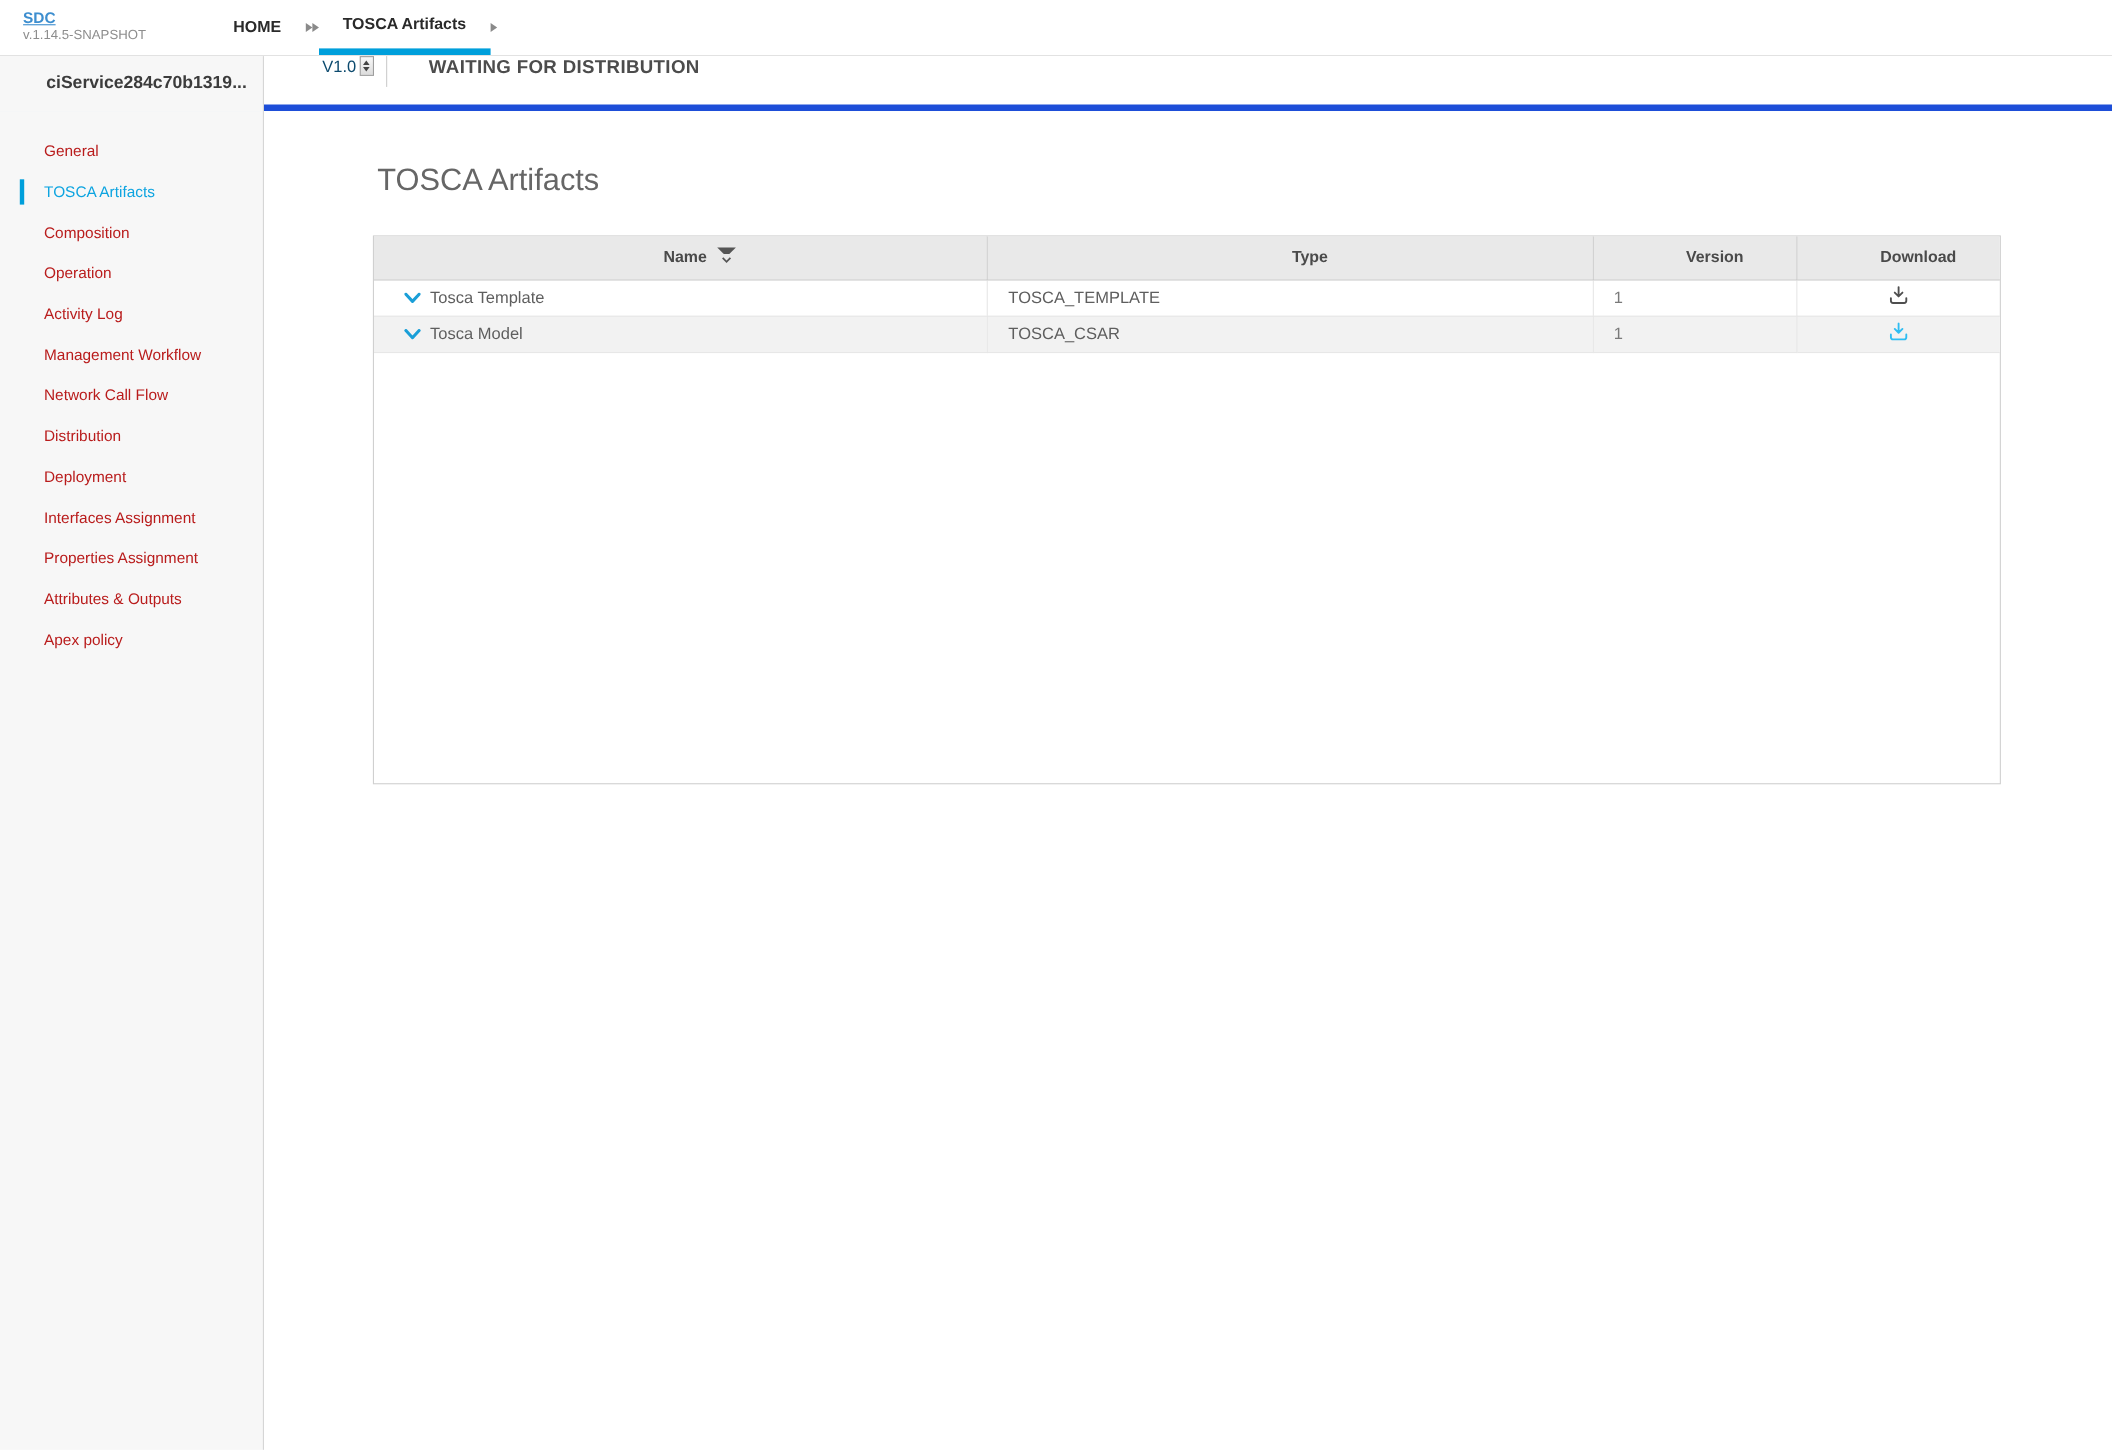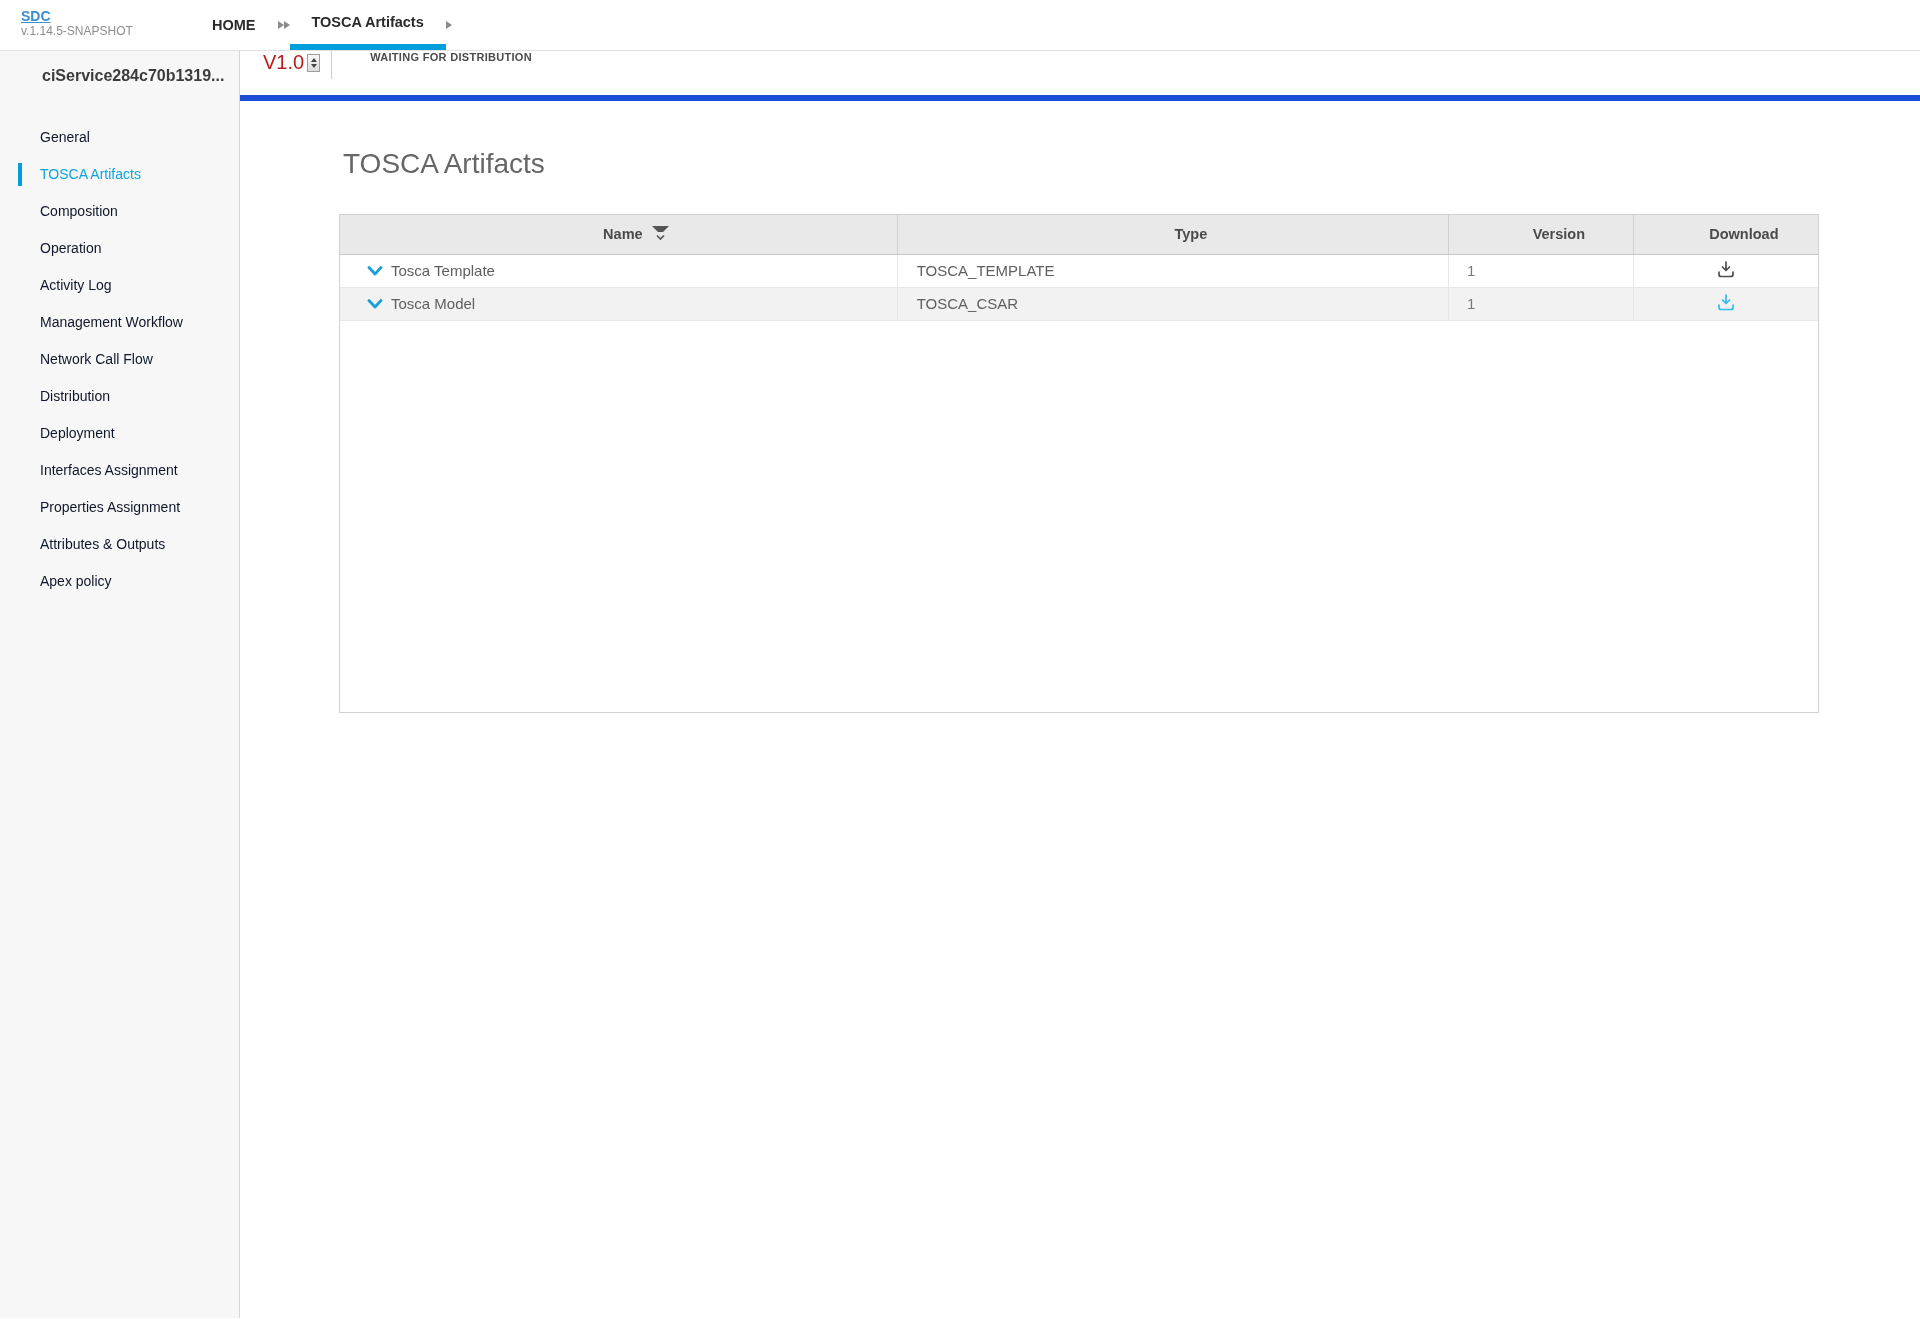--- a/index.html
+++ b/index.html
@@ -16,42 +16,42 @@
            color:#2a2a2a; cursor:pointer; white-space:nowrap; }
   .crumb.active { border-bottom:6px solid #009fdb; line-height:44px; }
   .crumb-arrow { width:0; height:0; border-left:6px solid #8a8a8a;
                  border-top:4.5px solid transparent; border-bottom:4.5px solid transparent; }
 
   
   .subheader { height:50px; border-bottom:6px solid #1d4ed8; display:flex; align-items:flex-start; background:#fff; }
   .entity { width:240px; height:50px; background:#f7f7f7; border-right:1px solid #d6d6d6;
             display:flex; align-items:center; padding-left:42px; font-size:16px; font-weight:bold;
             color:#3c3c3c; white-space:nowrap; overflow:hidden; }
-  .version { margin-left:23px; display:flex; align-items:center; font-size:20px; color:#b91c1c; cursor:pointer; }
+  .version { margin-left:53px; display:flex; align-items:center; font-size:15px; color:#0c4a6e; cursor:pointer; }
   .spinner { width:13px; height:18px; margin-left:3px; border:1px solid #9d9d9d;
              background:linear-gradient(#f8f8f8,#dcdcdc); display:flex; flex-direction:column;
              align-items:center; justify-content:center; gap:2px; cursor:pointer; }
   .spin-up { width:0; height:0; border-left:3.5px solid transparent; border-right:3.5px solid transparent;
              border-bottom:4px solid #444; }
   .spin-down { width:0; height:0; border-left:3.5px solid transparent; border-right:3.5px solid transparent;
                border-top:4px solid #444; }
   .vsep1 { width:1px; height:28px; background:#ccc; margin-left:11px; }
-  .status { margin-left:38px; font-size:11px; font-weight:bold; color:#4c4c4c; letter-spacing:.3px; }
+  .status { margin-left:38px; font-size:17px; font-weight:bold; color:#4c4c4c; letter-spacing:.3px; }
   .actions { margin-left:auto; display:flex; align-items:center; padding-right:25px; }
   .btn { font-family:inherit; font-size:14px; font-weight:bold; border-radius:3px; cursor:pointer; }
   .btn-update { width:124px; height:28px; background:#8ccfee; color:#fff; border:none; margin-right:16px; }
   .btn-distribute { width:96px; height:30px; background:#fff; color:#57a21f; border:1.5px solid #57a21f; margin-right:9px; }
   .btn-checkout { width:97px; height:30px; background:#fdfdfd; color:#1b1b1b; border:1px solid #d2d2d2; }
   .icon-btn { margin-left:15px; cursor:pointer; display:flex; align-items:center; }
   .vsep2 { width:1px; height:30px; background:#dcdcdc; margin:0 27px 0 15px; }
 
   
   .layout { display:flex; height:1217px; }
   .sidebar { width:240px; background:#f7f7f7; border-right:1px solid #d6d6d6; padding-top:18px; flex:none; }
-  .nav-item { height:37px; line-height:37px; padding-left:40px; font-size:14px; color:#0f172a;
+  .nav-item { height:37px; line-height:37px; padding-left:40px; font-size:14px; color:#b91c1c;
               cursor:pointer; position:relative; white-space:nowrap; }
   .nav-item.active { color:#0da4e0; }
   .nav-item.active::before { content:''; position:absolute; left:18px; top:7px; width:4px; height:23px;
                              background:#009fdb; }
 
   .content { flex:1; background:#fff; position:relative; }
   .page-title { position:absolute; left:103px; top:47px; font-size:28px; font-weight:300; color:#666; }
 
   
   .table-box { position:absolute; left:99px; top:113px; width:1480px; height:499px; border:1px solid #d0d0d0; }

